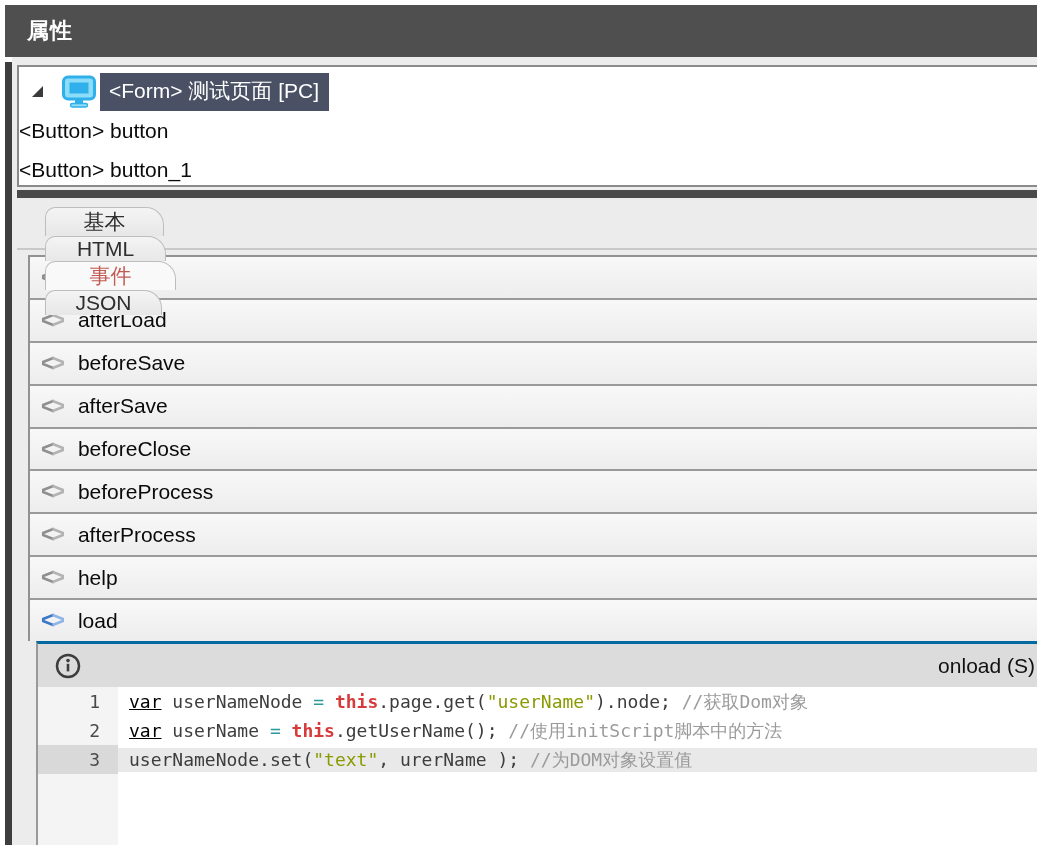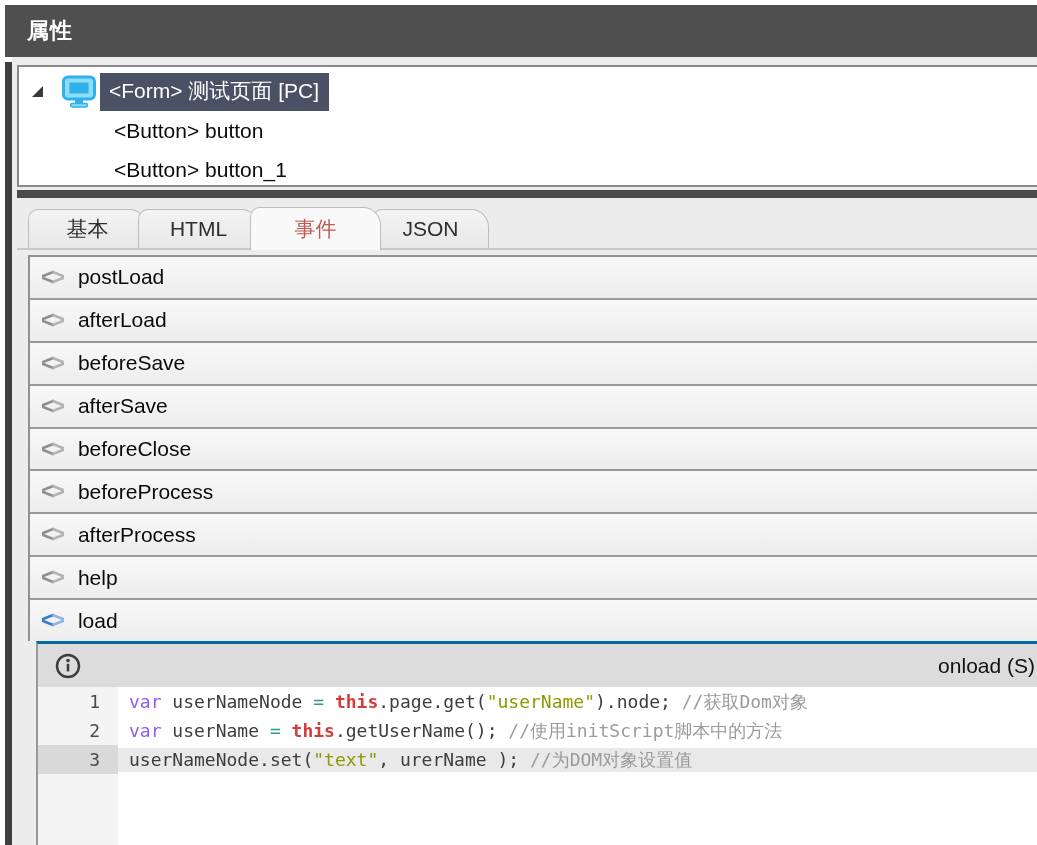--- a/index.html
+++ b/index.html
@@ -16,26 +16,26 @@
   .left-rail { position:absolute; left:5px; top:62px; width:7px; height:783px; background:#3e3e3e; }
 
   
   .tree-panel { position:absolute; left:17px; top:65px; width:1022px; height:122px;
     background:#ffffff; border:2px solid #8a8a8a; border-right:none; padding-top:5px; }
   .tree-row { position:relative; height:39px; display:flex; align-items:center; }
   .tree-row.selected { padding-left:11px; }
   .expand-tri { width:15px; height:15px; margin-right:16px; flex:none; }
   .monitor-icon { width:36px; height:33px; margin-right:3px; flex:none; }
   .tree-highlight { color:#ffffff; font-size:21px; padding:4px 10px 6px 9px; white-space:pre; }
-  .tree-plain { font-size:21px; color:#0a0a0a; white-space:pre; padding-left:95px; }
+  .tree-plain { font-size:21px; color:#0a0a0a; white-space:pre; }
 
   .splitter { position:absolute; left:17px; top:190px; width:1020px; height:8px; background:#4a4a4a; }
 
   
-  .tabbar { position:absolute; left:28px; top:207px; height:43px; display:flex; align-items:center; }
+  .tabbar { position:absolute; left:45px; top:207px; height:43px; display:flex; align-items:flex-start;flex-direction:column; }
   .tab { height:39px; border:1px solid #bdbdbd; border-bottom:none;
     border-radius:10px 18px 0 0; background:linear-gradient(#f4f4f4,#e7e7e7);
     display:flex; align-items:center; justify-content:center;
     font-size:21px; color:#2e2e2e; margin-right:-9px; position:relative; z-index:1; }
   .tab.active { height:43px; background:#f9f9f9; z-index:5; }
   .tab[data-key="basic"]  { width:119px; }
   .tab[data-key="events"] { width:131px; }
   .tab[data-key="html"]   { width:121px; }
   .tab[data-key="json"]   { width:117px; }
   .tabbar-underline { position:absolute; left:17px; top:248px; width:1020px; height:2px; background:#c9c9c9; }
@@ -67,21 +67,21 @@
   .code-line { display:flex; height:29px; flex:none; align-items:center; }
   .gutter { width:80px; flex:none; align-self:stretch; background:#f4f4f4;
     text-align:right; padding-right:18px; font-family:"DejaVu Sans Mono", monospace;
     font-size:18px; color:#4a4a4a; display:flex; align-items:center; justify-content:flex-end; }
   .code-text { flex:1; padding-left:11px; font-family:"DejaVu Sans Mono", monospace;
     font-size:18px; white-space:pre; color:#3d3d3d; }
   .code-line.active .gutter { background:#d9d9d9; }
   .code-line.active .code-text { background:#e9e9e9; }
   .code-fill { flex:1; display:flex; }
   .code-fill .gutter { height:auto; }
-  .tok-keyword { color:#8b5cf6; }
+  .tok-keyword { color:#000000;text-decoration:underline; }
   .tok-op      { color:#2d9a9a; }
   .tok-this    { color:#d63a3a; font-weight:bold; }
   .tok-string  { color:#8a9a00; }
   .tok-comment { color:#9b9b9b;margin-top:48px; }
   .tok-plain   { color:#3d3d3d; }
 </style>
 </head>
 <body>
 
 <div class="stage">

